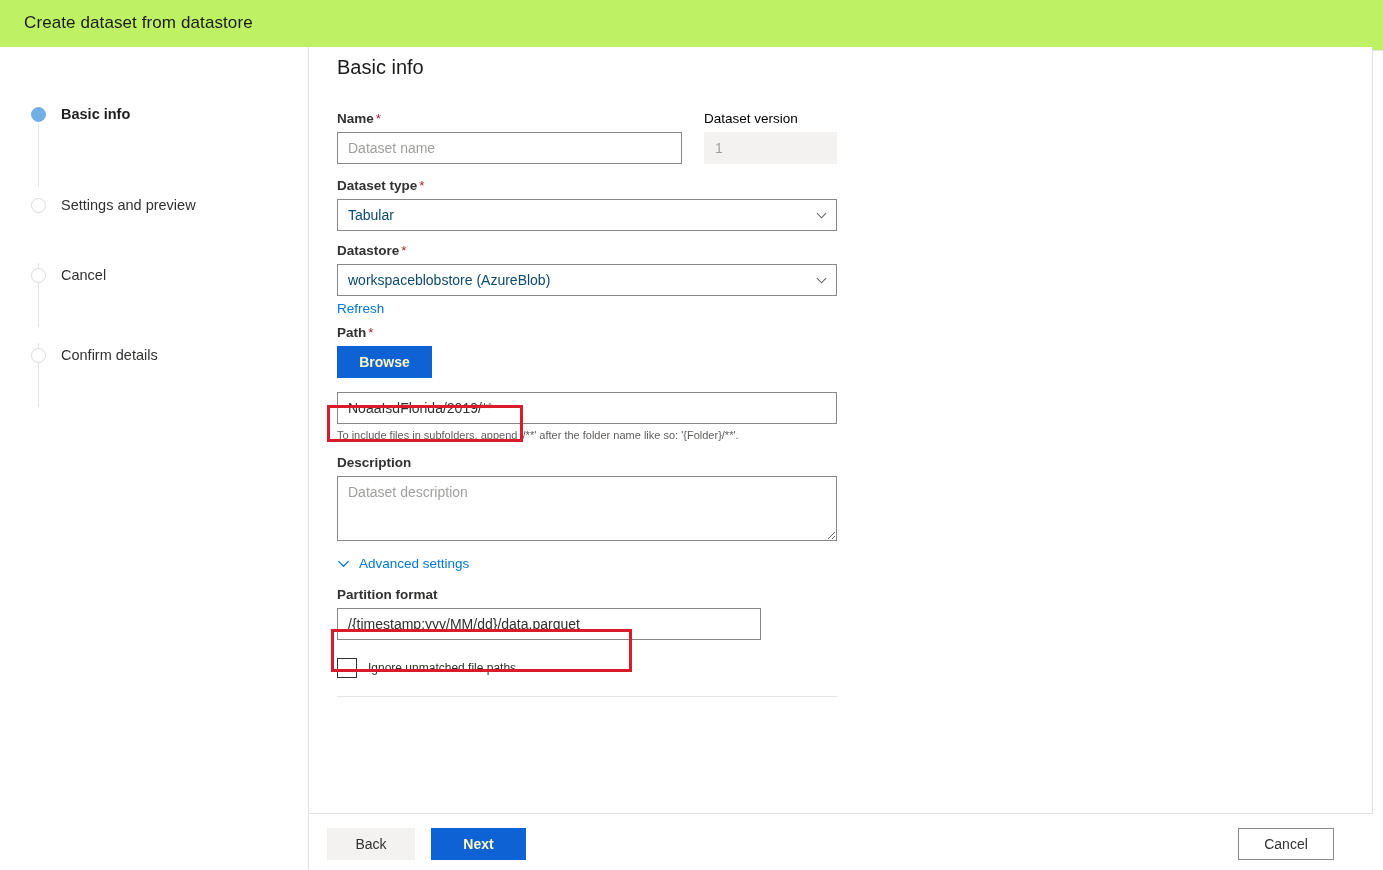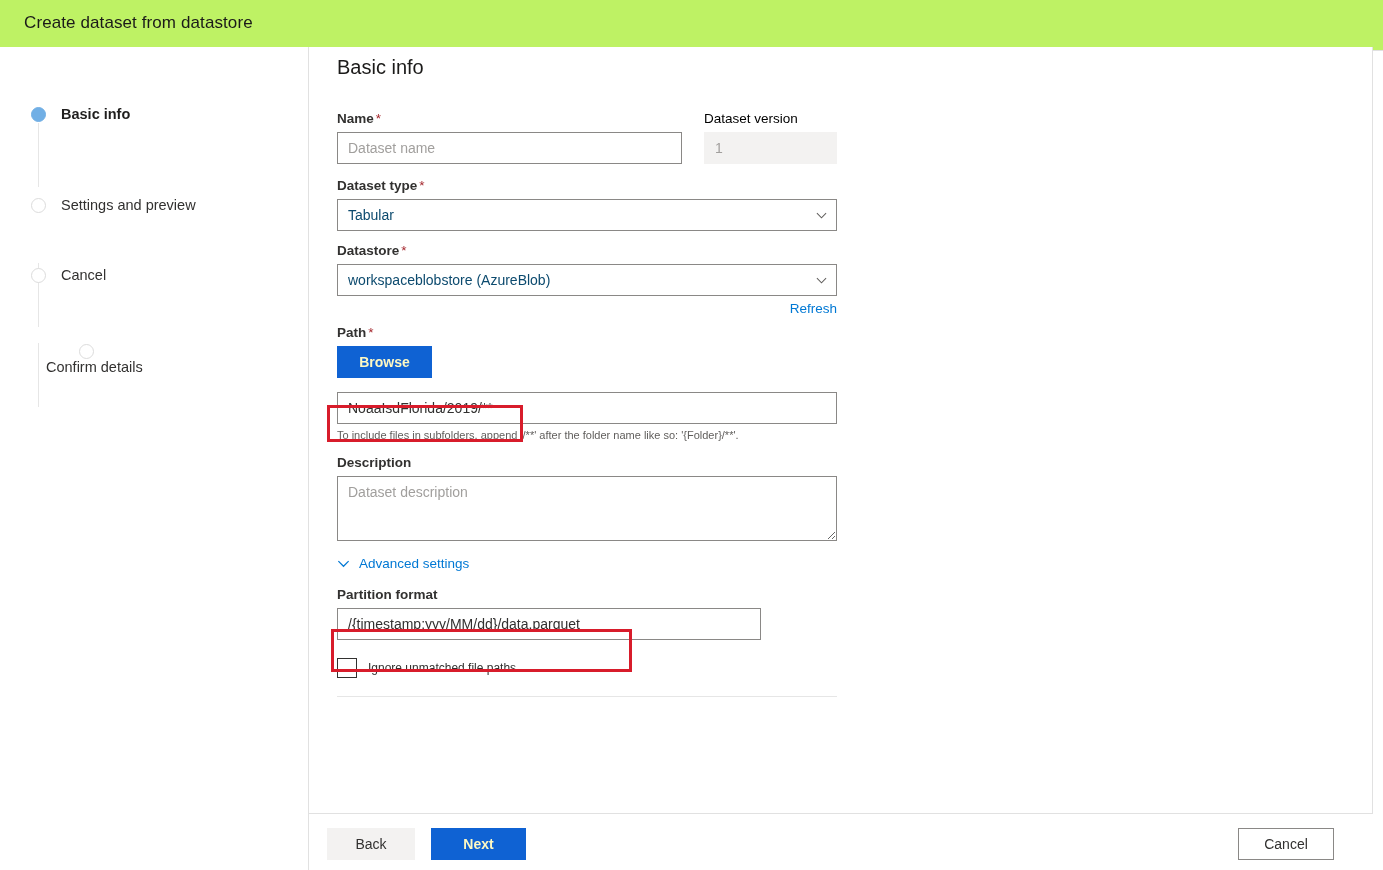--- a/index.html
+++ b/index.html
@@ -199,21 +199,21 @@
     right: 10px;
     top: 11px;
     width: 11px;
     height: 11px;
     pointer-events: none;
   }
   .chev svg { display: block; }
 
   .refresh-row {
     width: 500px;
-    text-align: right;
+    text-align: left;
     margin-top: 3px;
     height: 18px;
   }
   .link {
     color: #0078d4;
     font-size: 13.5px;
     cursor: pointer;
     text-decoration: none;
   }
 
@@ -374,21 +374,21 @@
     <div class="step" style="top:147px;">
       <span class="step-bullet inactive"></span>
       <span class="step-label">Settings and preview</span>
     </div>
 
     <div class="step" style="top:217px;">
       <span class="step-bullet inactive"></span>
       <span class="step-label">Cancel</span>
     </div>
 
-    <div class="step" style="top:297px;flex-direction:column;">
+    <div class="step" style="top:297px;">
       <span class="step-bullet inactive"></span>
       <span class="step-label">Confirm details</span>
     </div>
   </div>
 
   <div class="panel">
     <div class="panel-body">
 
       <div class="section-title">Basic info</div>
 

